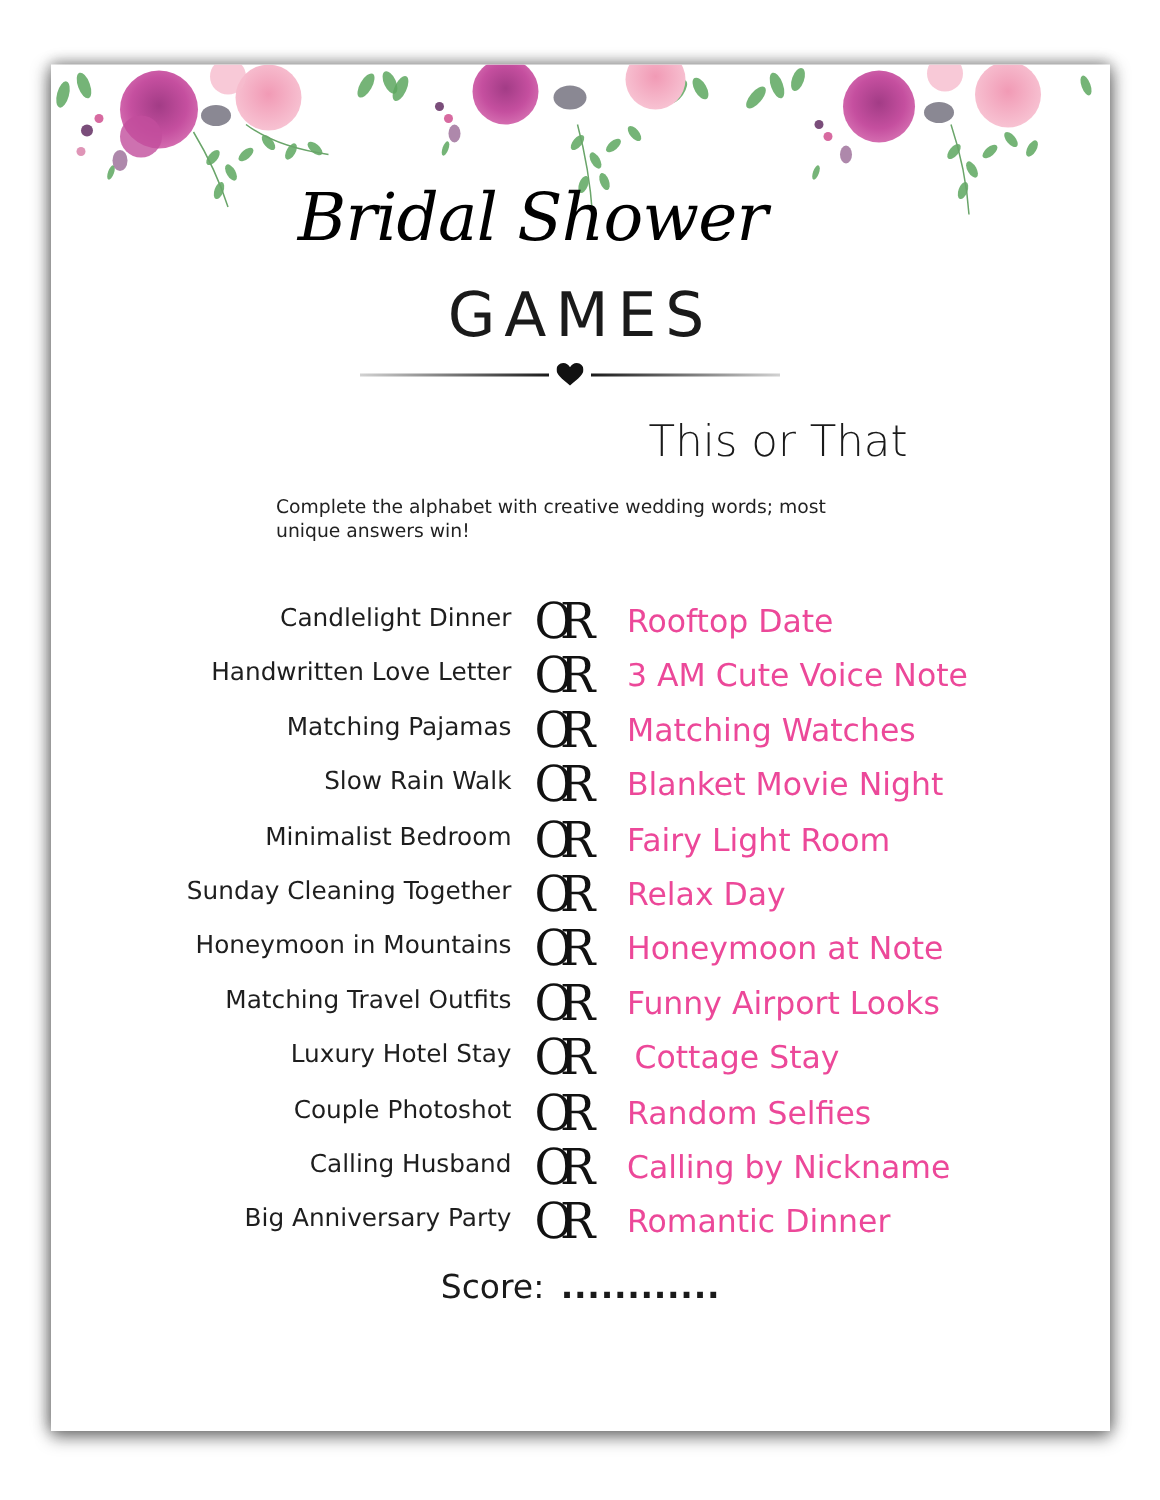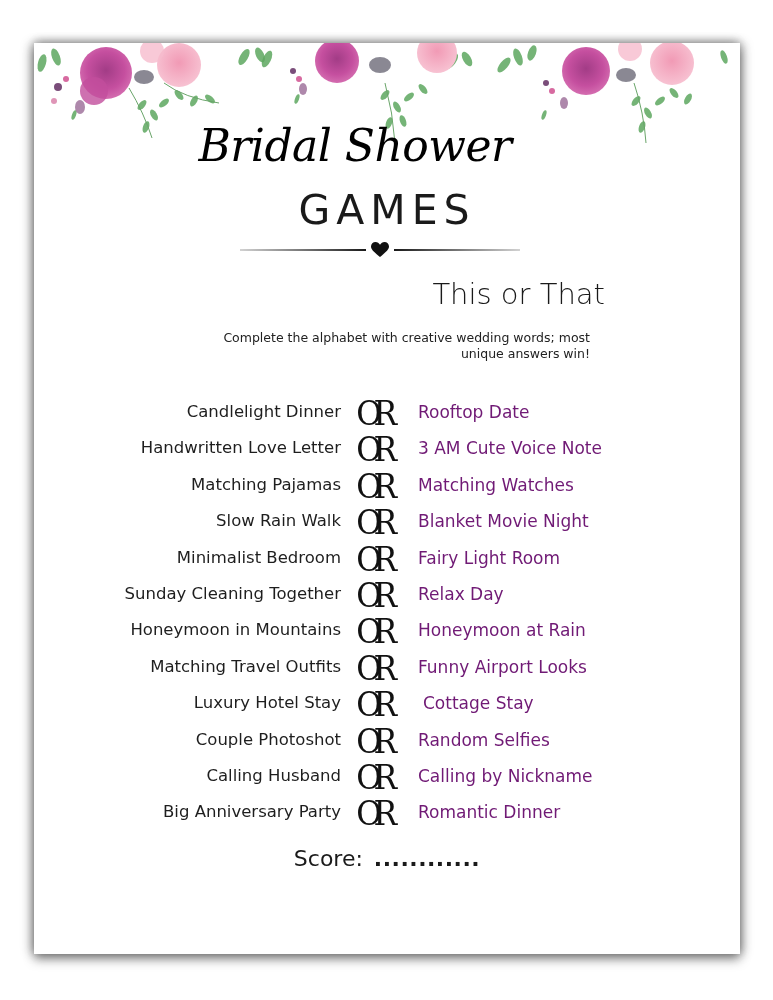--- a/index.html
+++ b/index.html
@@ -95,21 +95,21 @@
       font-family: "DejaVu Sans", sans-serif;
       font-size: 29px;
       font-weight: 300;
       color: #1a1a1a;
     }
     .instructions {
       position: absolute;
       left: 150px;
       width: 406px;
       top: 287px;
-      text-align: right;
+      text-align: left;
       font-family: "DejaVu Sans", sans-serif;
       font-size: 12.5px;
       line-height: 16px;
       color: #222;
     }
     .rows {
       position: absolute;
       left: 0;
       top: 353px;
       width: 706px;
@@ -139,22 +139,22 @@
       color: #111;
       letter-spacing: -9px;
       transform: scaleX(0.95);
     }
     .row .right {
       position: absolute;
       left: 384px;
       top: 6px;
       white-space: nowrap;
       font-family: "DejaVu Sans", sans-serif;
-      font-size: 17px;
-      color: #701a75;
+      font-size: 21px;
+      color: #ec4899;
     }
     .score {
       position: absolute;
       left: 0;
       width: 706px;
       top: 803px;
       text-align: center;
       font-family: "DejaVu Sans", sans-serif;
       font-size: 22px;
       color: #1a1a1a;
@@ -299,21 +299,21 @@
       <span class="right">Fairy Light Room</span>
     </div>
     <div class="row">
       <span class="left">Sunday Cleaning Together</span>
       <span class="or">OR</span>
       <span class="right">Relax Day</span>
     </div>
     <div class="row">
       <span class="left">Honeymoon in Mountains</span>
       <span class="or">OR</span>
-      <span class="right">Honeymoon at Rain</span>
+      <span class="right">Honeymoon at Note</span>
     </div>
     <div class="row">
       <span class="left">Matching Travel Outfits</span>
       <span class="or">OR</span>
       <span class="right">Funny Airport Looks</span>
     </div>
     <div class="row">
       <span class="left">Luxury Hotel Stay</span>
       <span class="or">OR</span>
       <span class="right" style="left:389px;">Cottage Stay</span>

